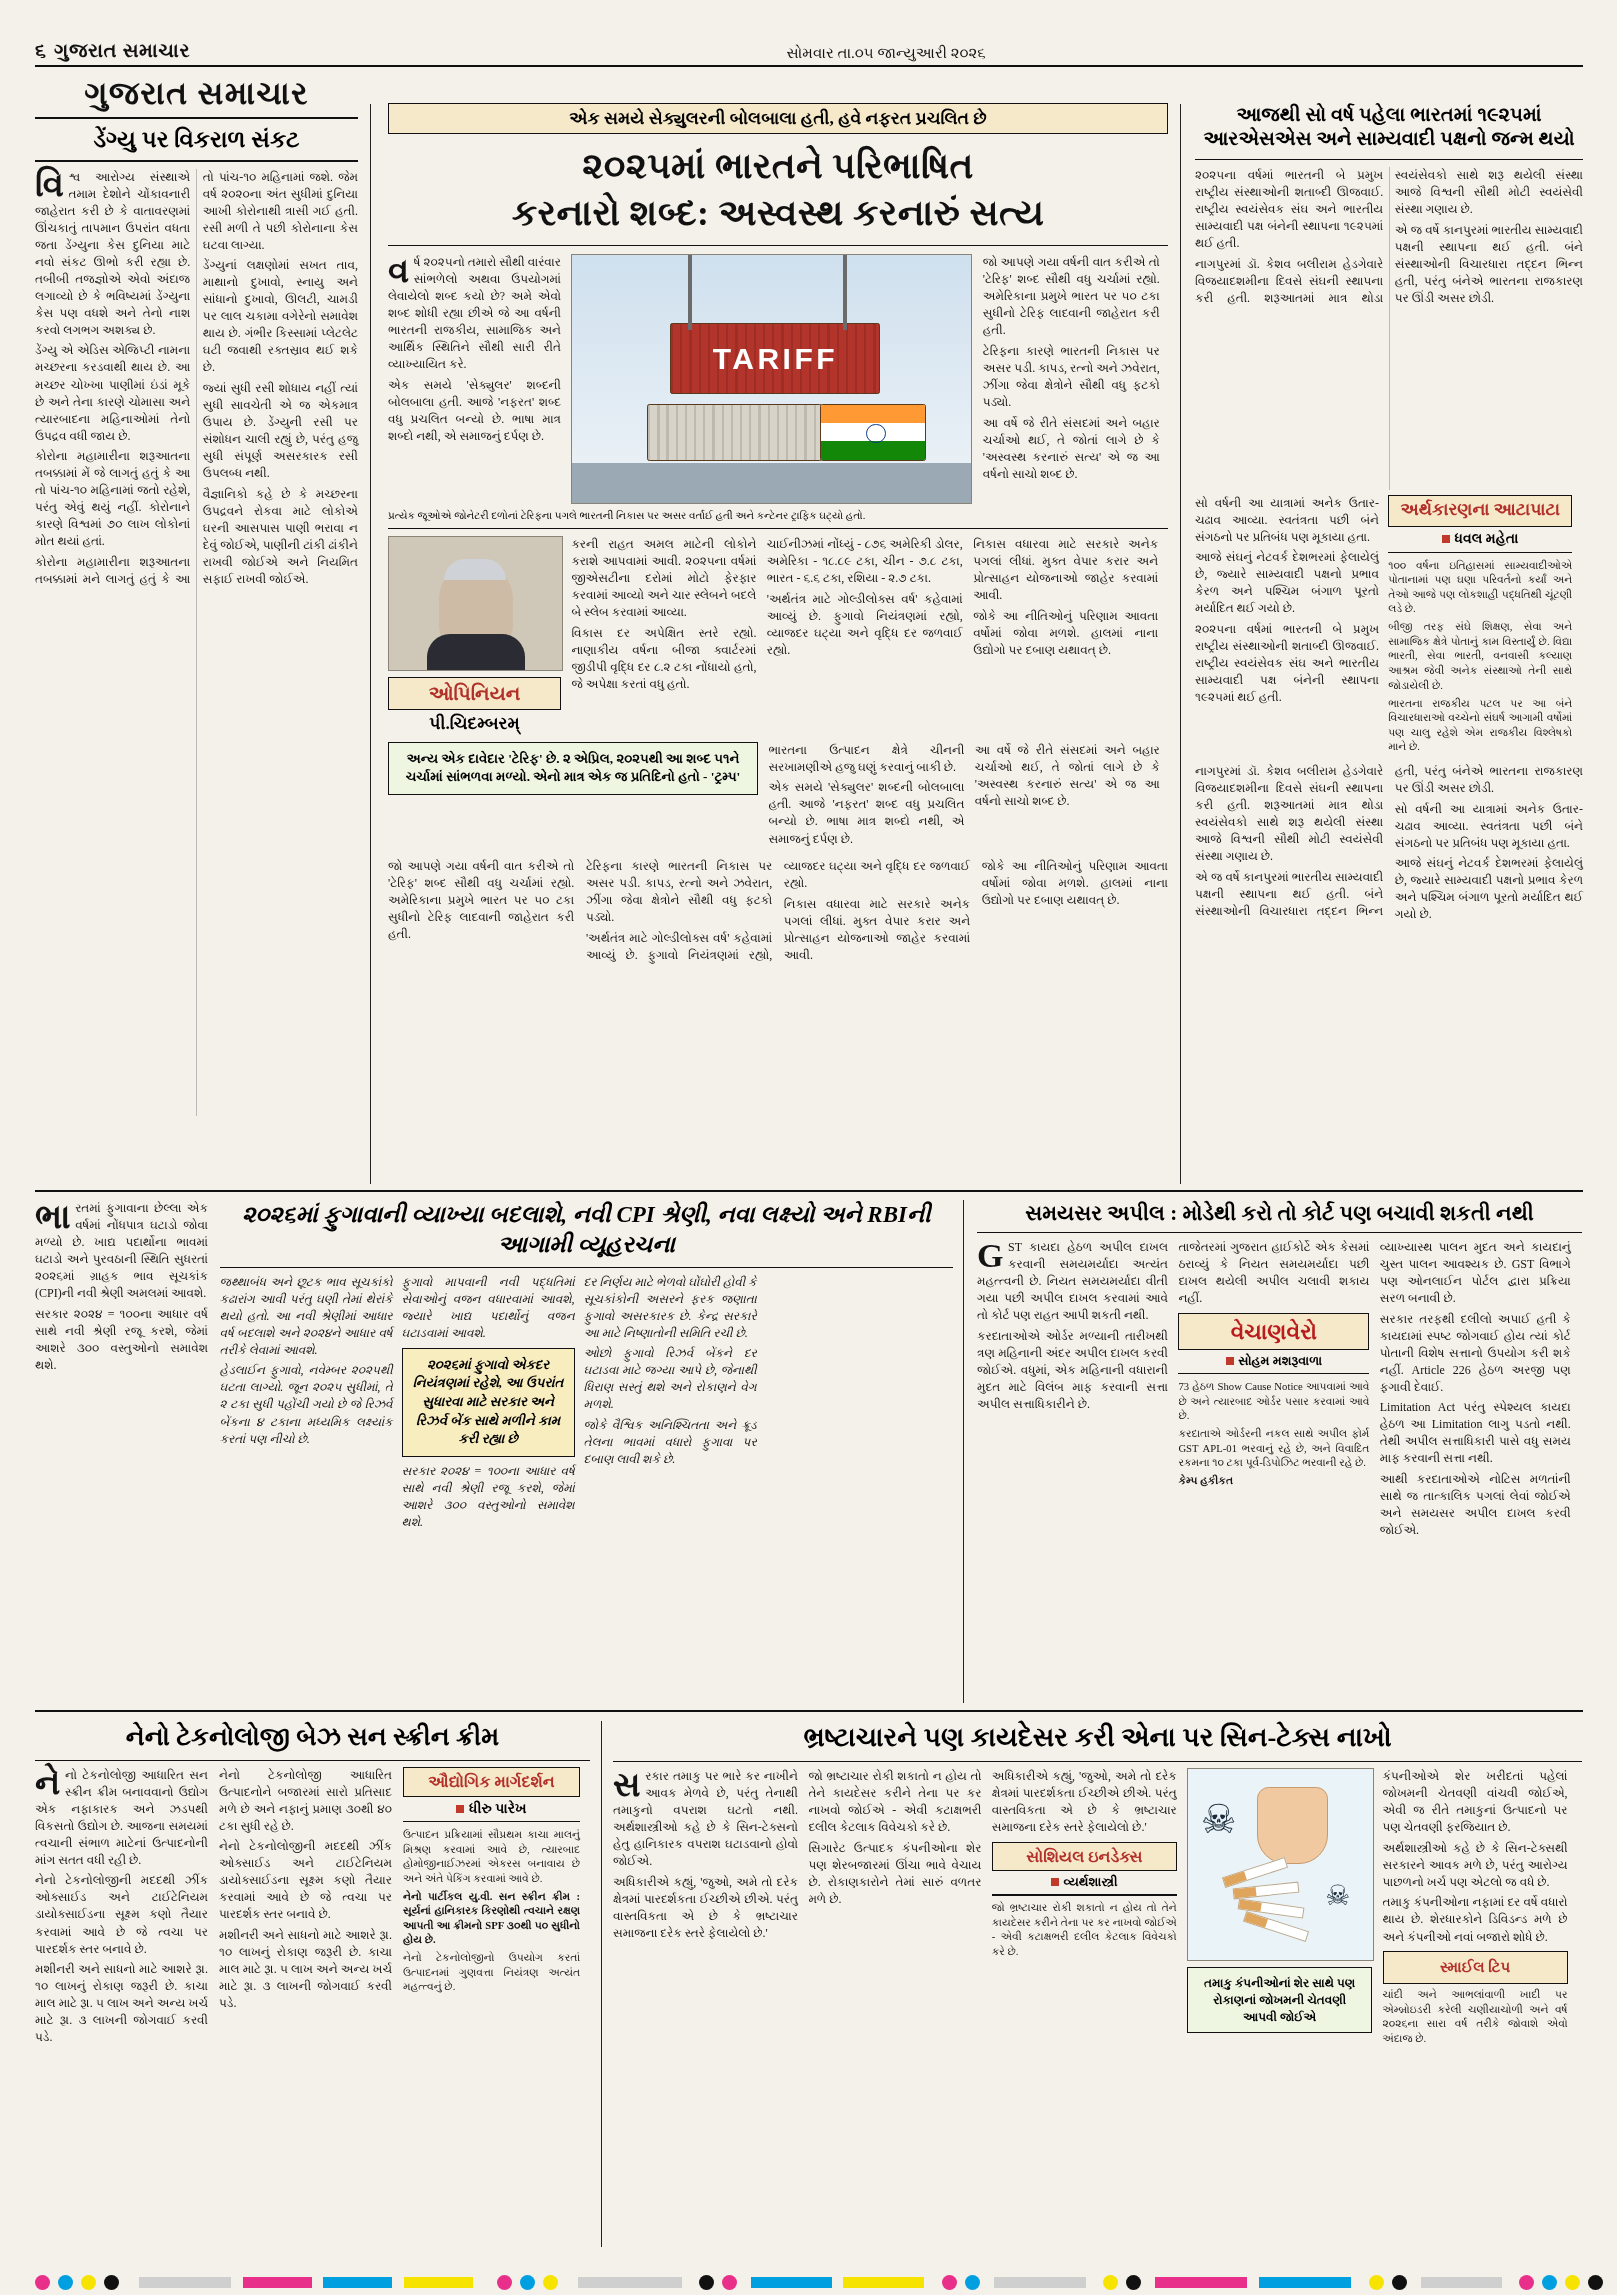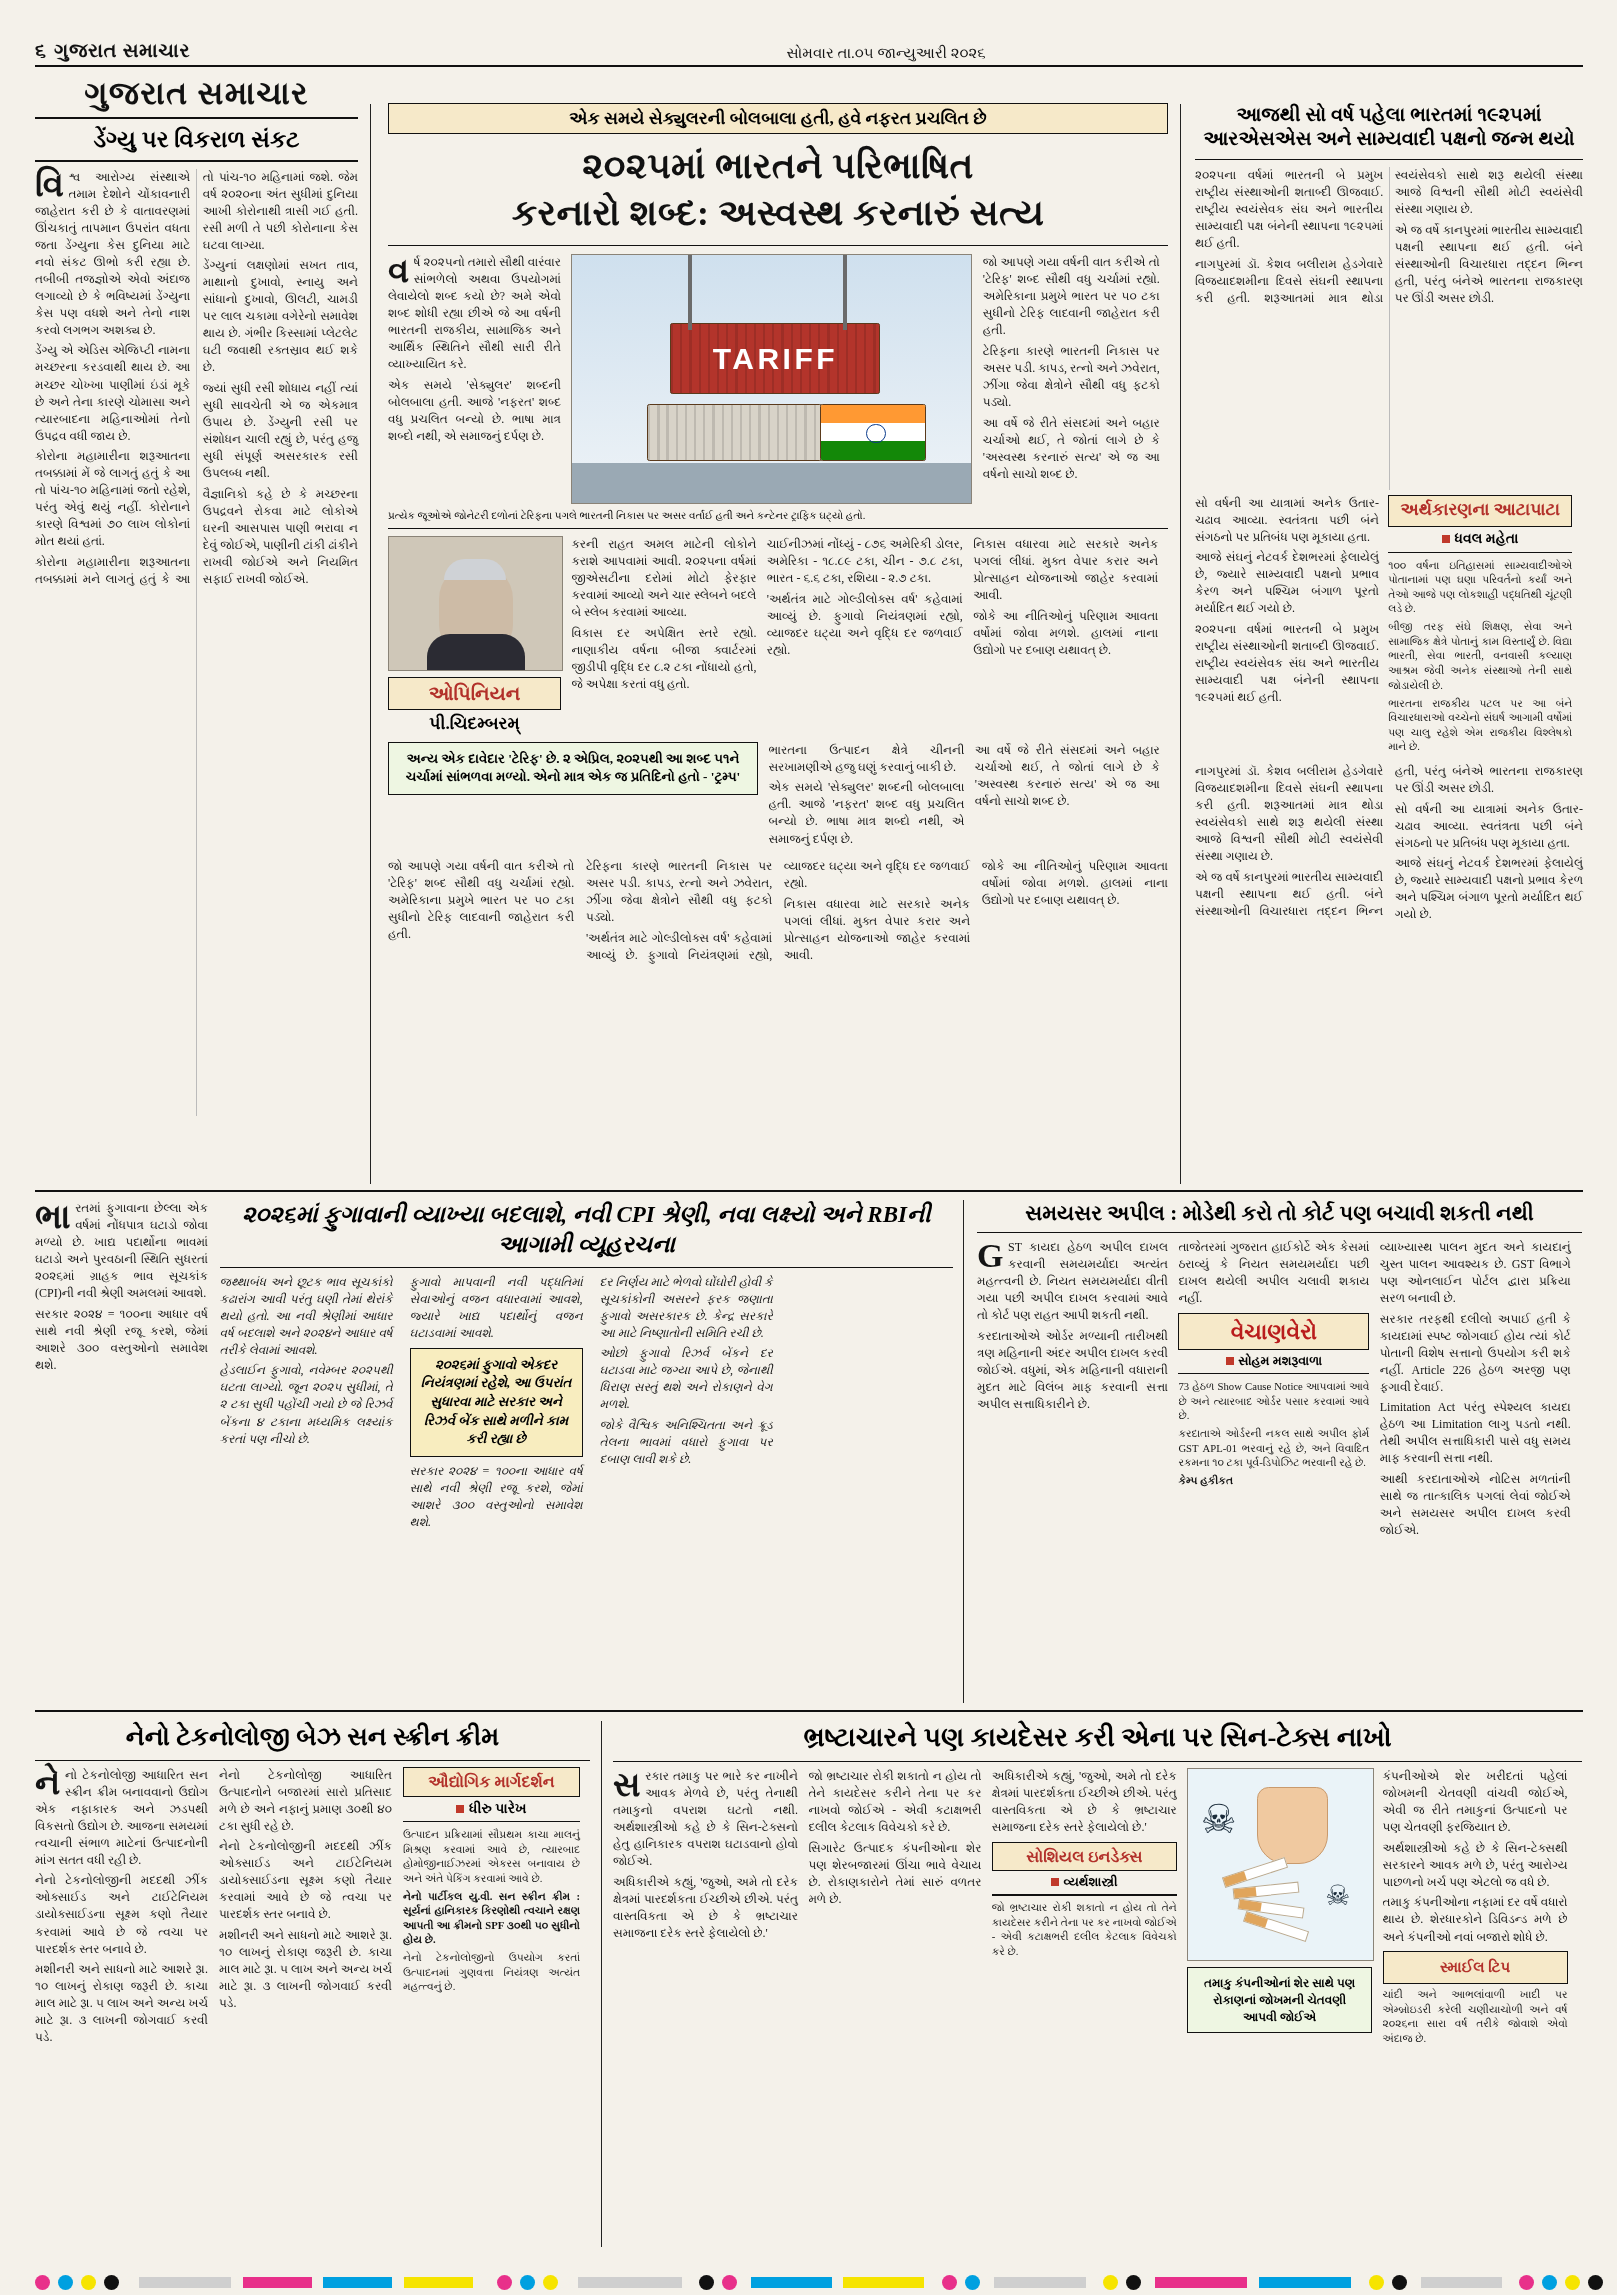--- a/index.html
+++ b/index.html
@@ -245,21 +245,21 @@
 
   <div class="frame" style="left:35px;top:1200px;width:918px;height:503px;">
     <div style="display:flex;gap:11.6px;">
       <div class="col" style="width:173px;">
         <p class="dropcap">ભારતમાં ફુગાવાના છેલ્લા એક વર્ષમાં નોંધપાત્ર ઘટાડો જોવા મળ્યો છે. ખાદ્ય પદાર્થોના ભાવમાં ઘટાડો અને પુરવઠાની સ્થિતિ સુધરતાં ૨૦૨૬માં ગ્રાહક ભાવ સૂચકાંક (CPI)ની નવી શ્રેણી અમલમાં આવશે.</p>
         <p>સરકાર ૨૦૨૪ = ૧૦૦ના આધાર વર્ષ સાથે નવી શ્રેણી રજૂ કરશે, જેમાં આશરે ૩૦૦ વસ્તુઓનો સમાવેશ થશે.</p>
       </div>
       <div style="flex:1;font-style:italic;">
         <div class="secthead" style="font-size:23px;text-align:center;line-height:1.3;">૨૦૨૬માં ફુગાવાની વ્યાખ્યા બદલાશે, નવી CPI શ્રેણી, નવા લક્ષ્યો અને RBIની આગામી વ્યૂહરચના</div>
         <div style="height:1.2px;background:#111;margin:7px 0 5.8px 0;"></div>
-        <div style="display:flex;gap:17px;">
+        <div style="display:flex;gap:9px;">
           <div class="col" style="width:173px;">
             <p>જથ્થાબંધ અને છૂટક ભાવ સૂચકાંકો કઢારાંગ આવી પરંતુ ઘણી તેમાં થેરાંકે થયો હતો. આ નવી શ્રેણીમાં આધાર વર્ષ બદલાશે અને ૨૦૨૪ને આધાર વર્ષ તરીકે લેવામાં આવશે.</p>
             <p>હેડલાઈન ફુગાવો, નવેમ્બર ૨૦૨૫થી ઘટતા લાગ્યો. જૂન ૨૦૨૫ સુધીમાં, તે ૨ ટકા સુધી પહોંચી ગયો છે જે રિઝર્વ બેંકના ૪ ટકાના મધ્યમિક લક્ષ્યાંક કરતાં પણ નીચો છે.</p>
           </div>
           <div style="width:173px;">
             <div class="col">
               <p>ફુગાવો માપવાની નવી પદ્ધતિમાં સેવાઓનું વજન વધારવામાં આવશે, જ્યારે ખાદ્ય પદાર્થોનું વજન ઘટાડવામાં આવશે.</p>
             </div>
             <div class="pull yellow" style="margin:5.8px 0;">૨૦૨૬માં ફુગાવો એકદર નિયંત્રણમાં રહેશે, આ ઉપરાંત સુધારવા માટે સરકાર અને રિઝર્વ બેંક સાથે મળીને કામ કરી રહ્યા છે</div>
             <div class="col">

